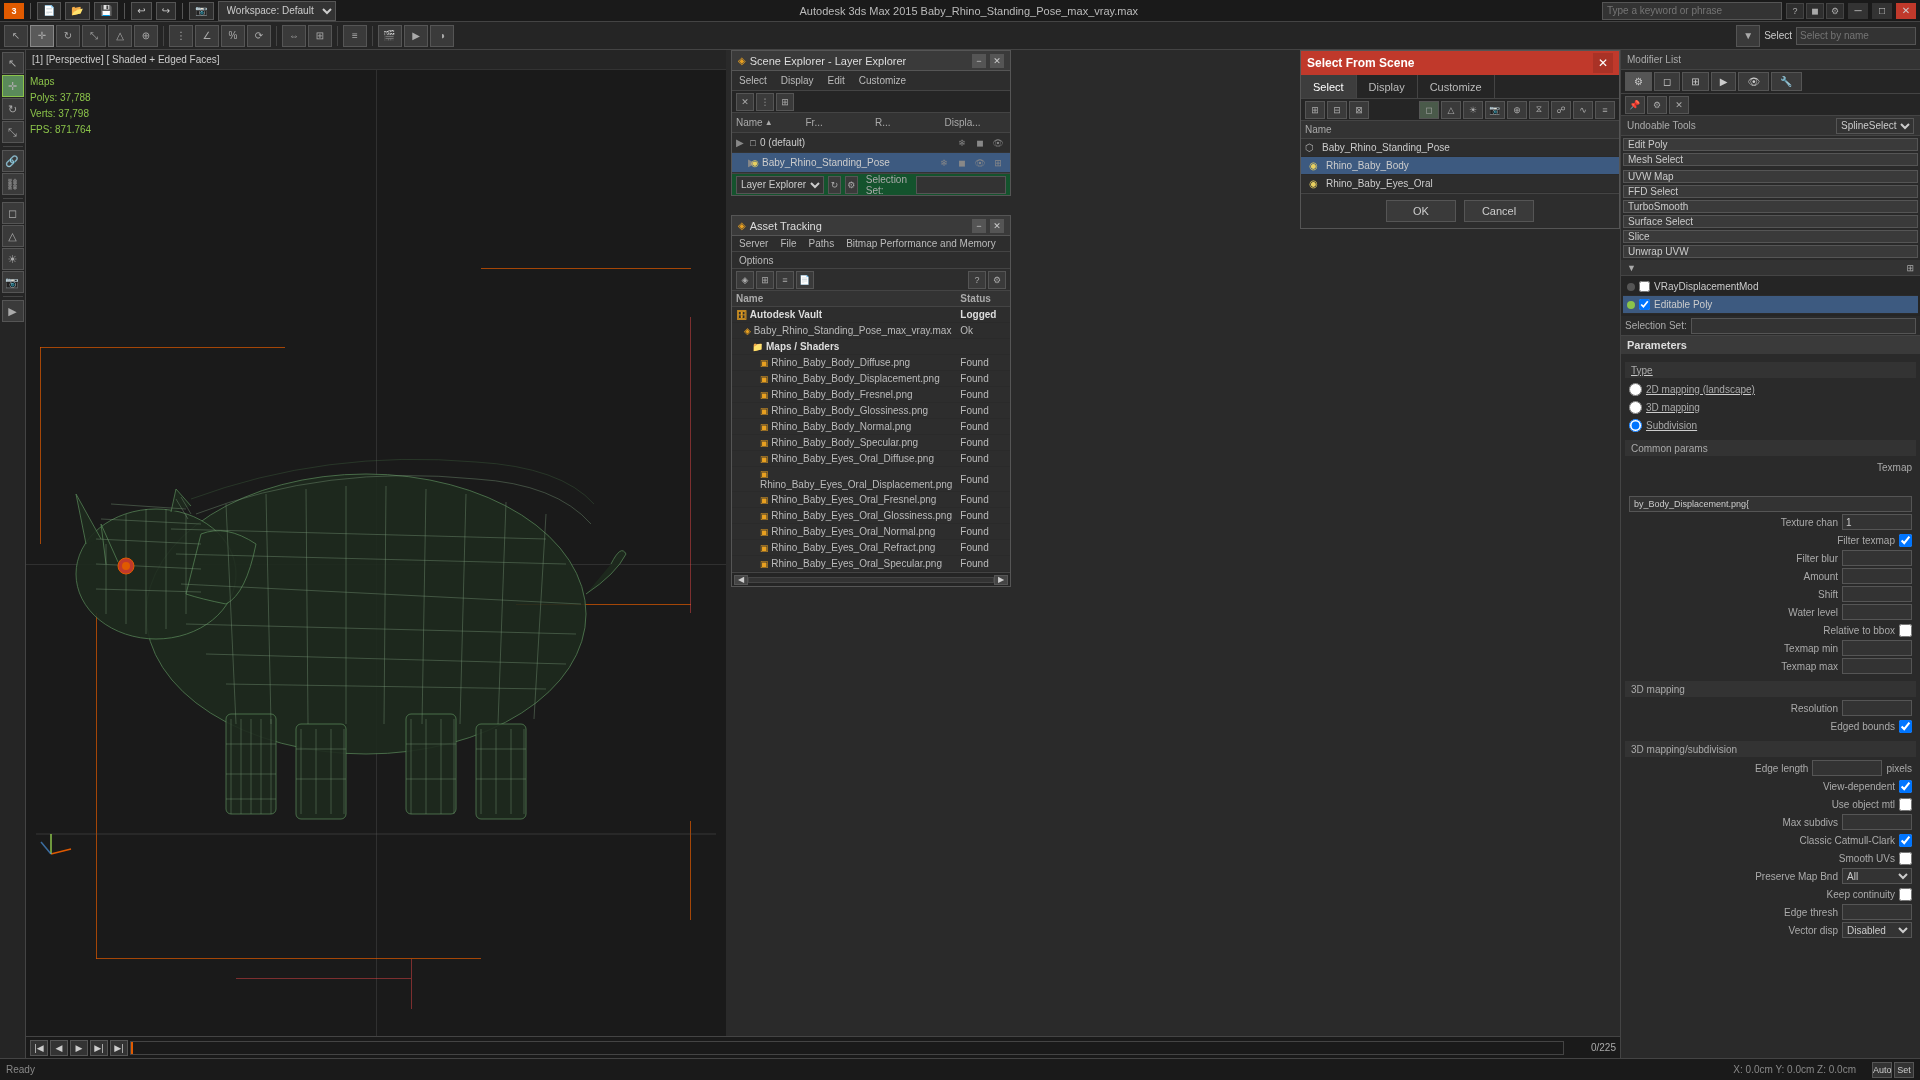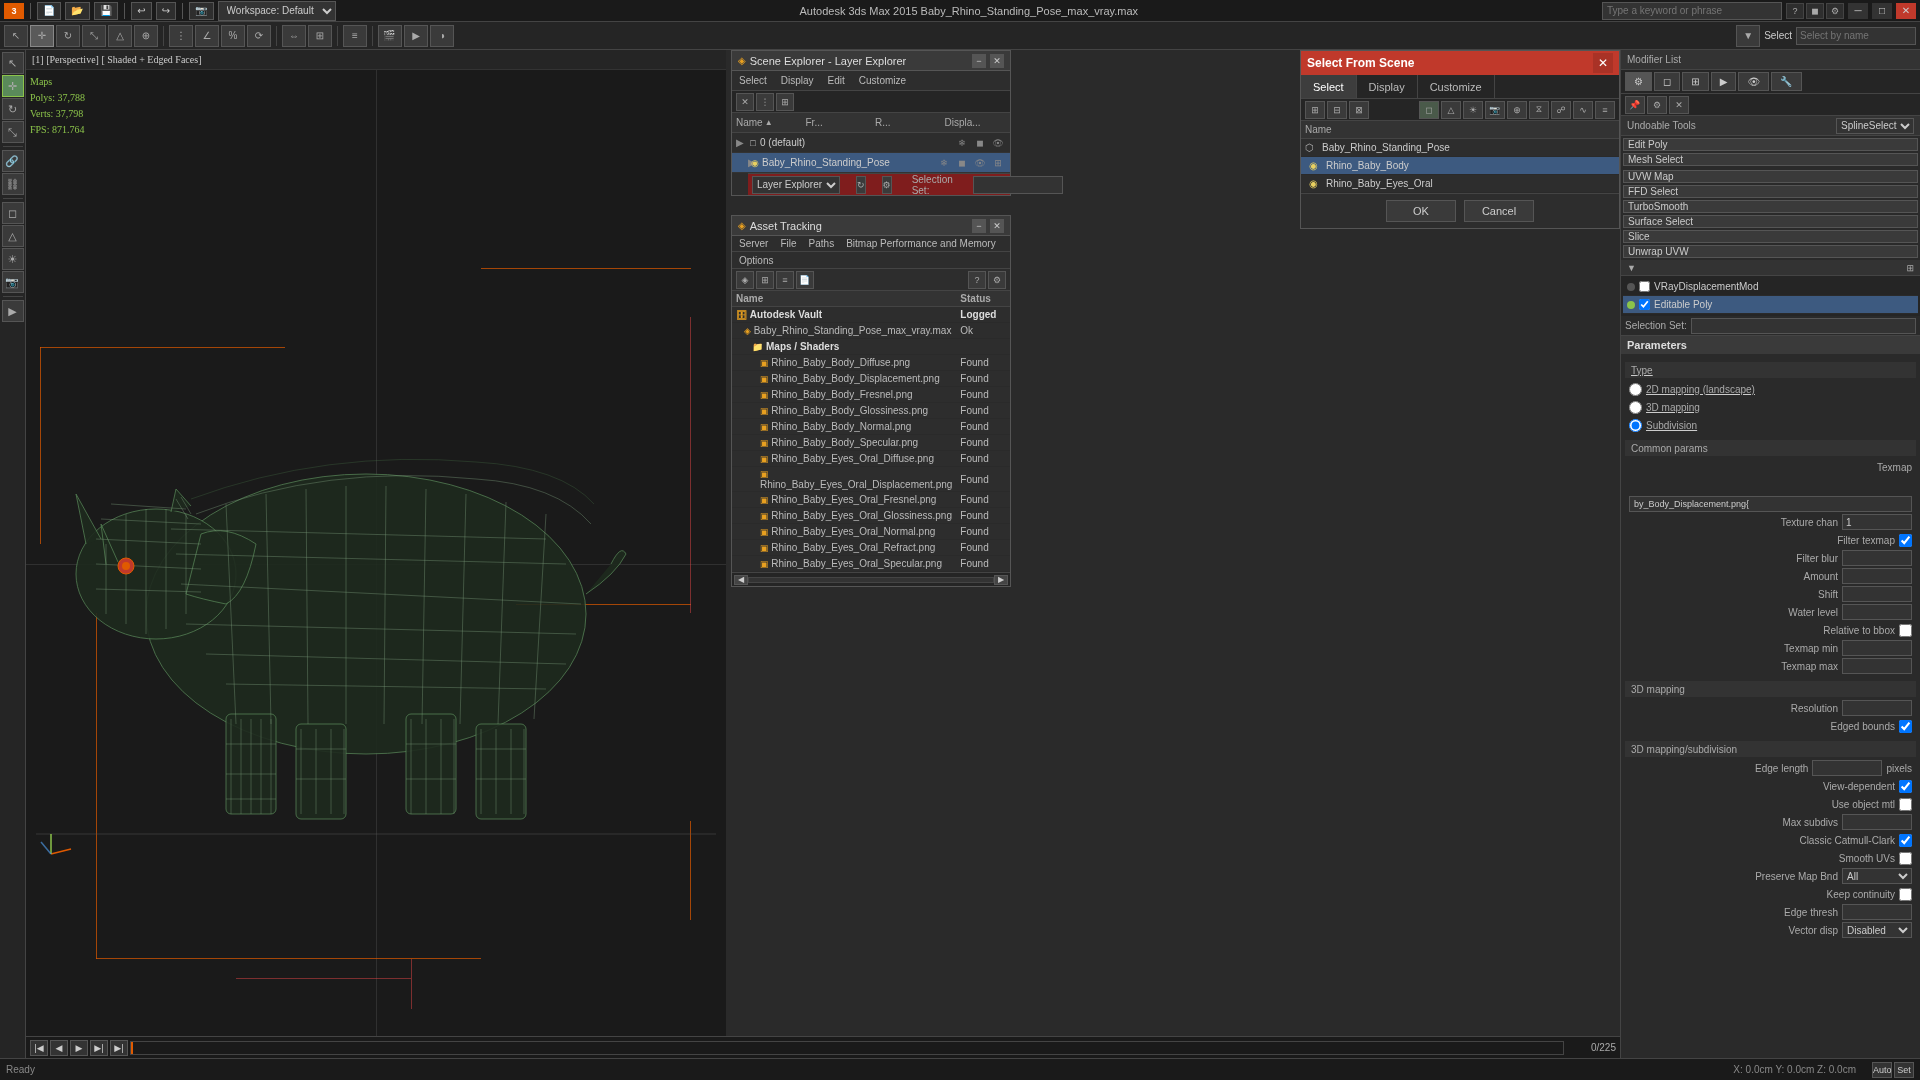--- a/index.html
+++ b/index.html
@@ -91,21 +91,20 @@
       padding: 1px 4px; height: 20px; cursor: pointer;
     }
 
     
     .viewport {
       width: 700px;
       flex-shrink: 0;
       background: #1e1e1e;
       position: relative;
       overflow: hidden;
-      font-family: Liberation Serif, serif;
     }
     .viewport-header {
       height: 20px;
       background: #252525;
       display: flex;
       align-items: center;
       padding: 0 6px;
       font-size: 10px;
       color: #aaa;
       border-bottom: 1px solid #333;
@@ -200,27 +199,26 @@
     }
     .scene-row.selected { background: #3d5a80; }
     .scene-row-name { font-size: 10px; color: #ccc; }
     .row-icon { width: 14px; height: 14px; display: flex; align-items: center; justify-content: center; font-size: 9px; }
     .row-expand { width: 10px; font-size: 10px; color: #888; }
     .row-actions { display: flex; gap: 2px; }
     .row-action-btn { width: 16px; height: 16px; background: none; border: none; font-size: 9px; color: #888; cursor: pointer; }
 
     .dropdown-container {
       height: 22px;
-      background: #7f1d1d;
+      background: #14532d;
       display: flex;
       align-items: center;
       padding: 0 4px;
-      gap: 16px;
+      gap: 4px;
       border-top: 1px solid #444;
-      margin-left: 16px;
     }
     .dropdown-select {
       background: #333; border: 1px solid #555; color: #ccc; font-size: 10px;
       height: 18px; flex: 1;
     }
 
     
     .asset-tracking {
       position: absolute;
       top: 165px; left: 5px;

